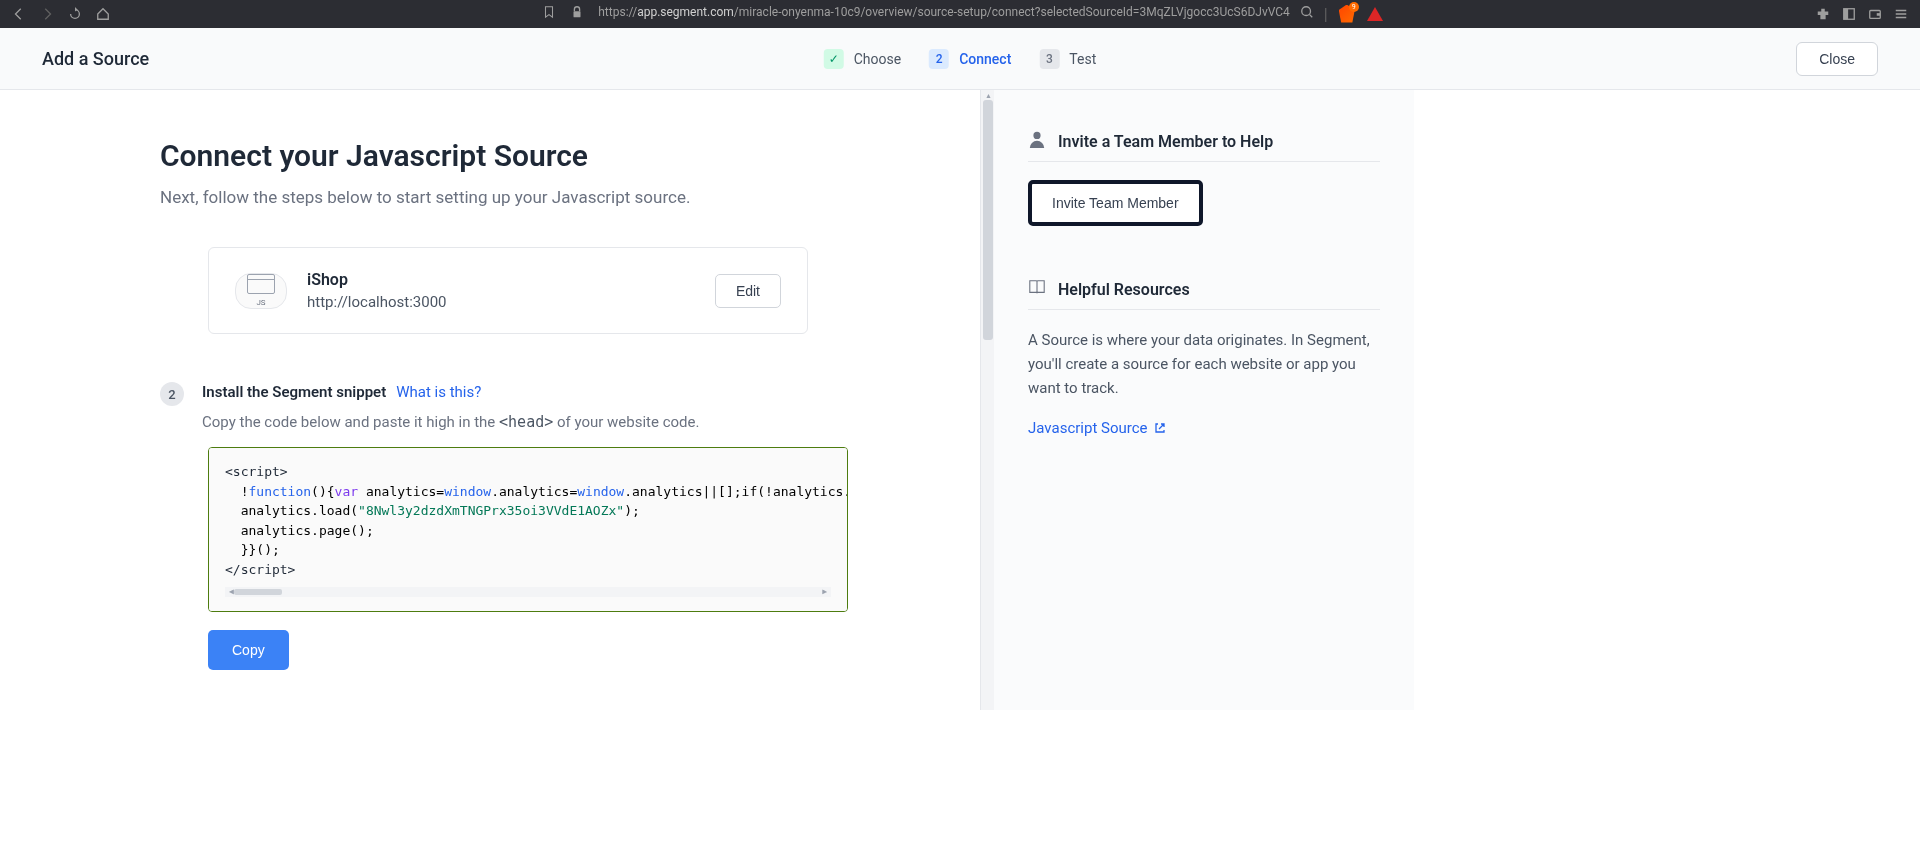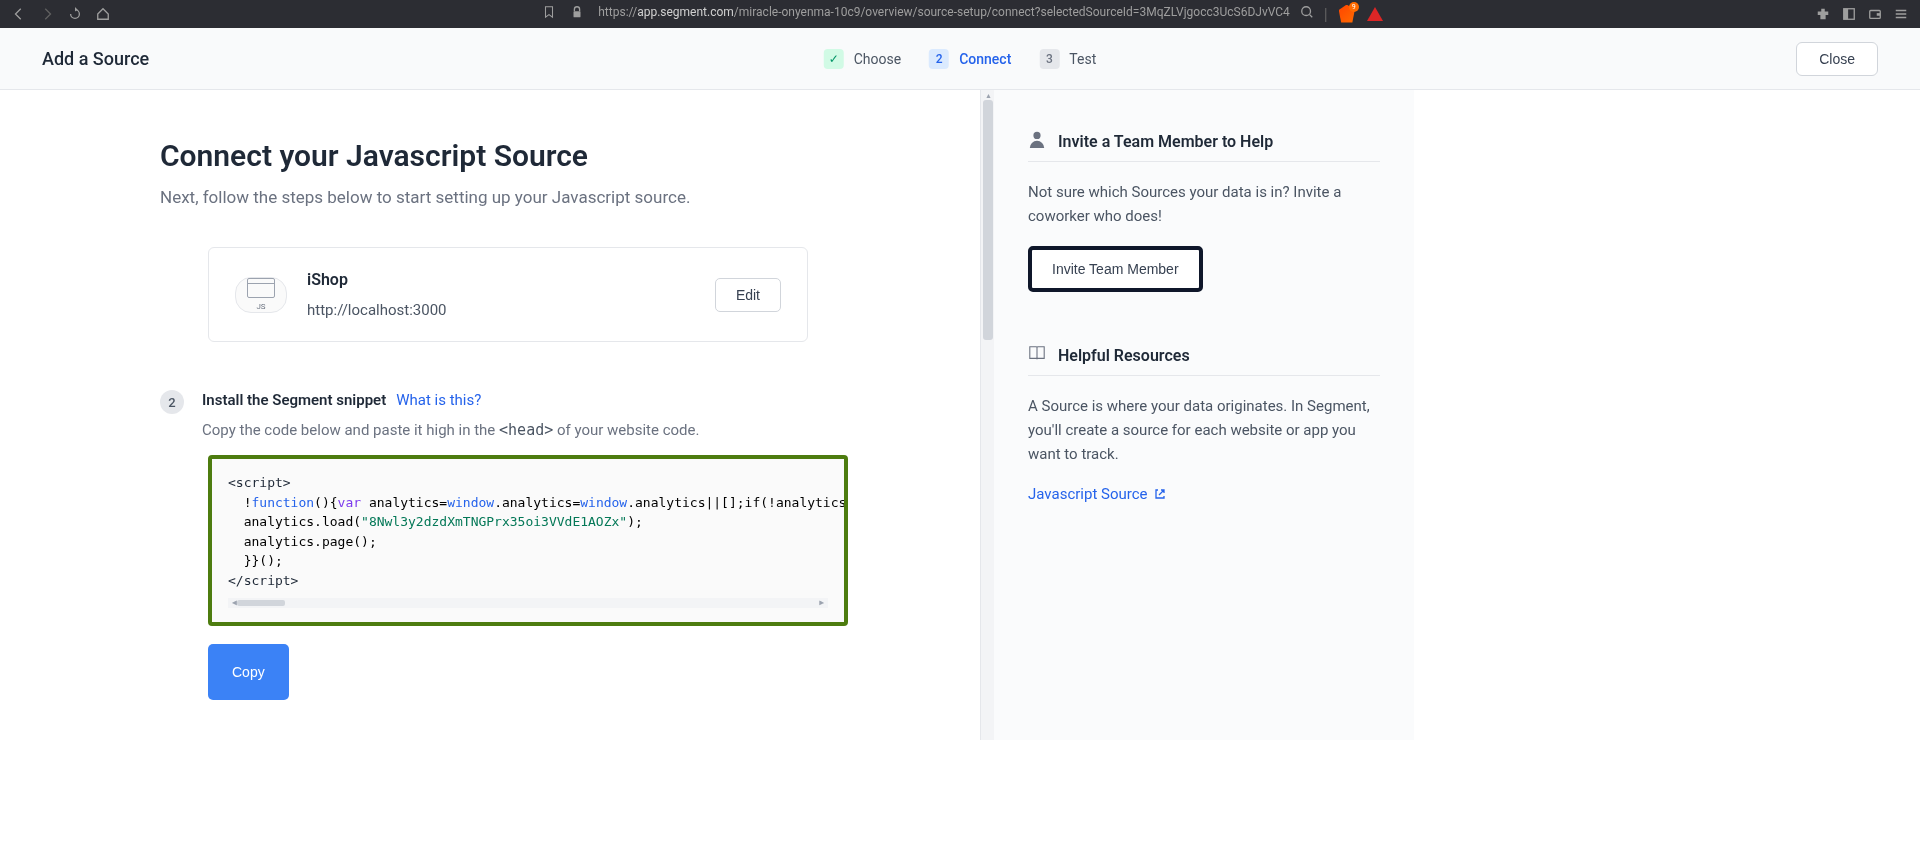--- a/index.html
+++ b/index.html
@@ -39,45 +39,45 @@
 .main-left { flex: 1; padding: 48px 40px 40px 160px; max-width: 980px; }
 .page-title { font-size: 30px; font-weight: 600; color: #1f2937; margin-bottom: 14px; }
 .page-sub { font-size: 17px; color: #6b7280; margin-bottom: 40px; }
 
 .source-card { border: 1px solid #e5e7eb; border-radius: 6px; padding: 22px 26px; display: flex; align-items: center; gap: 20px; margin-left: 48px; margin-bottom: 48px; max-width: 600px; }
 .js-icon { width: 52px; height: 36px; border: 1px solid #e5e7eb; border-radius: 16px; background: #fafafa; display: flex; flex-direction: column; align-items: center; justify-content: center; gap: 2px; }
 .js-window { width: 28px; height: 20px; border: 1px solid #9ca3af; border-radius: 2px; position: relative; }
 .js-window::before { content: ''; position: absolute; top: 4px; left: 0; right: 0; border-top: 1px solid #9ca3af; }
 .js-label { font-size: 8px; color: #6b7280; margin-top: 2px; }
 .source-info { flex: 1; }
-.source-name { font-size: 16px; font-weight: 600; color: #1f2937; margin-bottom: 12px; }
+.source-name { font-size: 16px; font-weight: 600; color: #1f2937; margin-bottom: 4px; }
 .source-url { font-size: 15px; color: #4b5563; }
 .edit-btn { padding: 8px 20px; border: 1px solid #d1d5db; border-radius: 5px; background: #fff; font-size: 14px; color: #374151; cursor: pointer; }
 
 .step-section { display: flex; gap: 18px; margin-bottom: 16px; }
 .step-num { width: 24px; height: 24px; border-radius: 50%; background: #e5e7eb; color: #4b5563; display: flex; align-items: center; justify-content: center; font-size: 13px; font-weight: 500; flex-shrink: 0; }
 .step-content { flex: 1; }
 .step-title { font-size: 15px; font-weight: 600; color: #1f2937; display: inline; }
 .step-link { font-size: 15px; color: #2563eb; text-decoration: none; margin-left: 6px; }
 .step-desc { font-size: 15px; color: #6b7280; margin-top: 12px; }
 .step-desc code { background: transparent; color: #4b5563; }
 
-.code-block { margin-top: 16px; margin-left: 48px; border: 4px solid #4d7c0f; border-radius: 4px; background: #fafafa; padding: 14px 16px; font-family: 'Courier New', monospace; font-size: 13px; line-height: 1.5; overflow-x: auto; max-width: 640px; position: relative; }
+.code-block { margin-top: 16px; margin-left: 48px; border: 1px solid #4d7c0f; border-radius: 4px; background: #fafafa; padding: 14px 16px; font-family: 'Courier New', monospace; font-size: 13px; line-height: 1.5; overflow-x: auto; max-width: 640px; position: relative; }
 .code-block pre { white-space: pre; }
 .k-tag { color: #1f2937; }
 .k-func { color: #2563eb; }
 .k-kw { color: #7c3aed; }
 .k-win { color: #2563eb; }
 .k-str { color: #047857; }
 .code-scroll { height: 10px; background: #f3f4f6; display: flex; align-items: center; padding: 0 4px; margin-top: 8px; }
 .code-scroll .thumb { width: 48px; height: 6px; background: #d1d5db; border-radius: 2px; }
 .code-scroll .arrow { font-size: 8px; color: #9ca3af; }
 .code-scroll .fill { flex: 1; }
 
-.copy-btn { margin-top: 18px; margin-left: 48px; padding: 20px 24px; background: #3b82f6; color: #fff; border: none; border-radius: 5px; font-size: 14px; font-weight: 500; cursor: pointer; }
+.copy-btn { margin-top: 18px; margin-left: 48px; padding: 12px 24px; background: #3b82f6; color: #fff; border: none; border-radius: 5px; font-size: 14px; font-weight: 500; cursor: pointer; }
 
 
 .divider-scroll { width: 14px; background: #f3f4f6; position: relative; border-left: 1px solid #e5e7eb; }
 .divider-scroll .thumb-v { position: absolute; top: 10px; left: 2px; width: 10px; height: 240px; background: #d1d5db; border-radius: 3px; }
 .divider-scroll .arrow-up { position: absolute; top: 2px; left: 4px; font-size: 7px; color: #9ca3af; }
 
 .sidebar { width: 420px; padding: 36px 34px; background: #fafbfc; }
 .side-section { margin-bottom: 48px; }
 .side-head { display: flex; align-items: center; gap: 12px; margin-bottom: 10px; }
 .side-head svg { width: 18px; height: 18px; fill: #6b7280; }
@@ -241,21 +241,20 @@
 
   <div class="sidebar">
     <div class="side-section">
       <div class="side-head">
         <svg viewBox="0 0 20 20">
             <path d="M10 10 A4 4 0 1 0 10 2 A4 4 0 0 0 10 10 M2 20 A8 8 0 0 1 18 20 Z"></path>
           </svg>
         <div class="side-title">Invite a Team Member to Help</div>
       </div>
       <hr class="side-divider">
-      <p class="side-text">Not sure which Sources your data is in? Invite a coworker who does!</p>
       <button class="invite-btn">Invite Team Member</button>
     </div>
 
     <div class="side-section">
       <div class="side-head">
         <svg viewBox="0 0 20 20">
             <path d="M2 3 L9 3 A1 1 0 0 1 10 4 L10 17 A1 1 0 0 0 9 16 L2 16 Z M18 3 L11 3 A1 1 0 0 0 10 4 L10 17 A1 1 0 0 1 11 16 L18 16 Z" stroke="#6b7280" stroke-width="1.2" fill="none"></path>
           </svg>
         <div class="side-title">Helpful Resources</div>
       </div>

